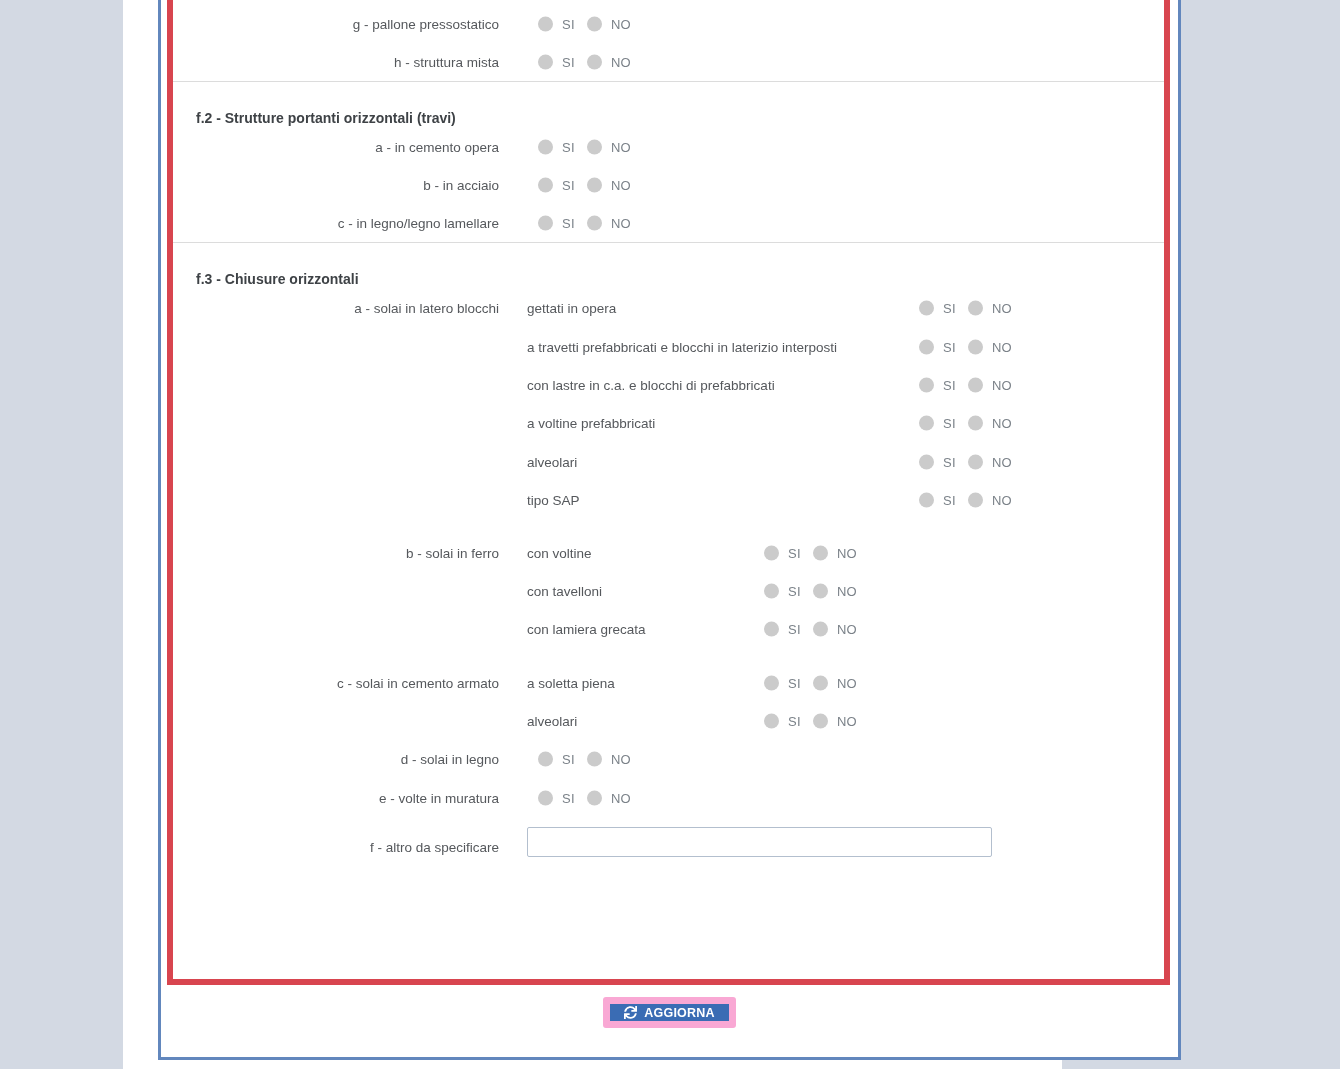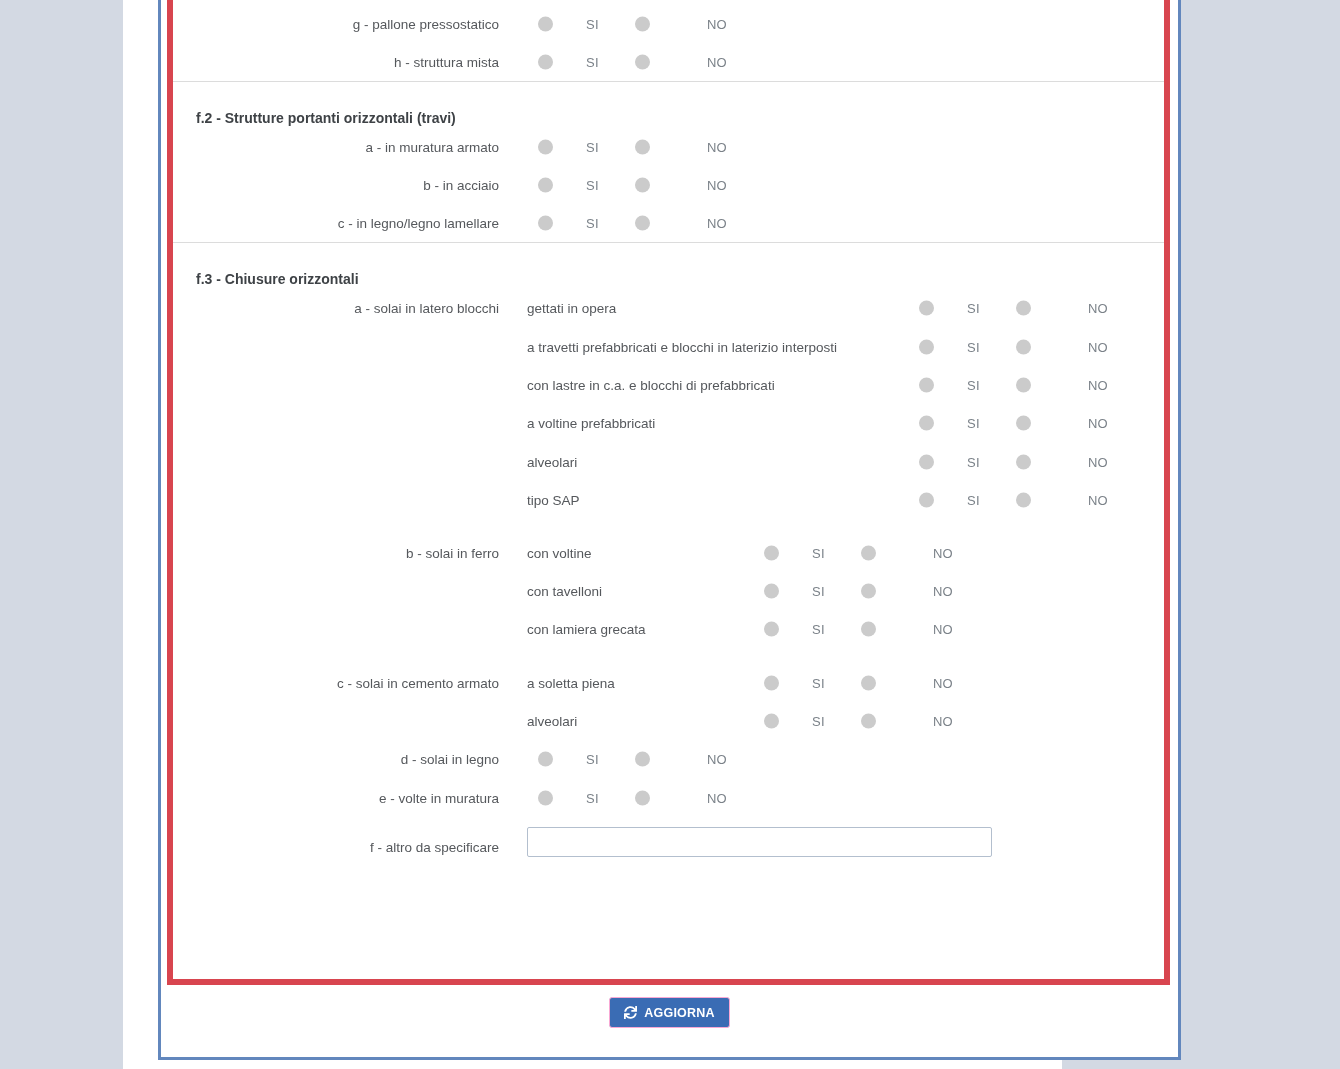--- a/index.html
+++ b/index.html
@@ -52,47 +52,47 @@
     position: absolute; left: 0; top: 50%; transform: translateY(-50%);
     width: 326px; text-align: right;
     font-size: 13.5px; color: #55585c; white-space: nowrap;
   }
   .sub {
     position: absolute; left: 354px; top: 50%; transform: translateY(-50%);
     font-size: 13.5px; color: #55585c; white-space: nowrap;
   }
   .radios {
     position: absolute; top: 50%; transform: translateY(-50%);
-    display: flex; align-items: center; white-space: nowrap; gap: 24px;
+    display: flex; align-items: center; white-space: nowrap;
   }
   .radios.near { left: 365px; }
   .radios.mid  { left: 591px; }
   .radios.far  { left: 746px; }
   .rb {
     width: 15px; height: 15px; border-radius: 50%;
     background: #cbcbcb; margin-right: 9px; flex: 0 0 auto;
     cursor: pointer;
   }
   .rlbl { font-size: 13px; color: #7b8289; margin-right: 12px; letter-spacing: .3px; }
-  .rlbl.last { margin-right: 0; margin-left: 24px; }
+  .rlbl.last { margin-right: 0; }
   .txt {
     position: absolute; left: 354px; top: 11px;
     width: 465px; height: 30px;
     box-sizing: border-box;
     border: 1px solid #b3bfce; border-radius: 2px;
     background: #fff; padding: 0 8px;
     font-size: 13px; color: #444; outline: none;
     font-family: "Liberation Sans", sans-serif;
   }
   .sec3 .txt { top: 10px; }
   .btn-row { text-align: center; margin-top: 12px; }
   .btn {
     display: inline-flex; align-items: center; gap: 7px;
     height: 31px; padding: 0 14px;
-    background: #3a6cb4; border: 1px solid #f9a8d4; border-radius: 3px;
+    background: #3a6cb4; border: 7px solid #f9a8d4; border-radius: 3px;
     color: #ffffff; font-weight: 700; font-size: 12.5px;
     letter-spacing: .2px; cursor: pointer;
     font-family: "Liberation Sans", sans-serif;
   }
   .btn svg { display: block; }
 </style>
 </head>
 <body>
 
 <div class="page">
@@ -118,21 +118,21 @@
             <span class="rlbl last">NO</span>
           </span>
         </div>
       </section>
 
       <hr class="divider">
 
       <section class="sec2">
         <div class="sec-header">f.2 - Strutture portanti orizzontali (travi)</div>
         <div class="row">
-          <span class="lbl">a - in muratura armato</span>
+          <span class="lbl">a - in cemento opera</span>
           <span class="radios near">
             <span class="rb"></span>
             <span class="rlbl">SI</span>
             <span class="rb"></span>
             <span class="rlbl last">NO</span>
           </span>
         </div>
         <div class="row">
           <span class="lbl">b - in acciaio</span>
           <span class="radios near">

